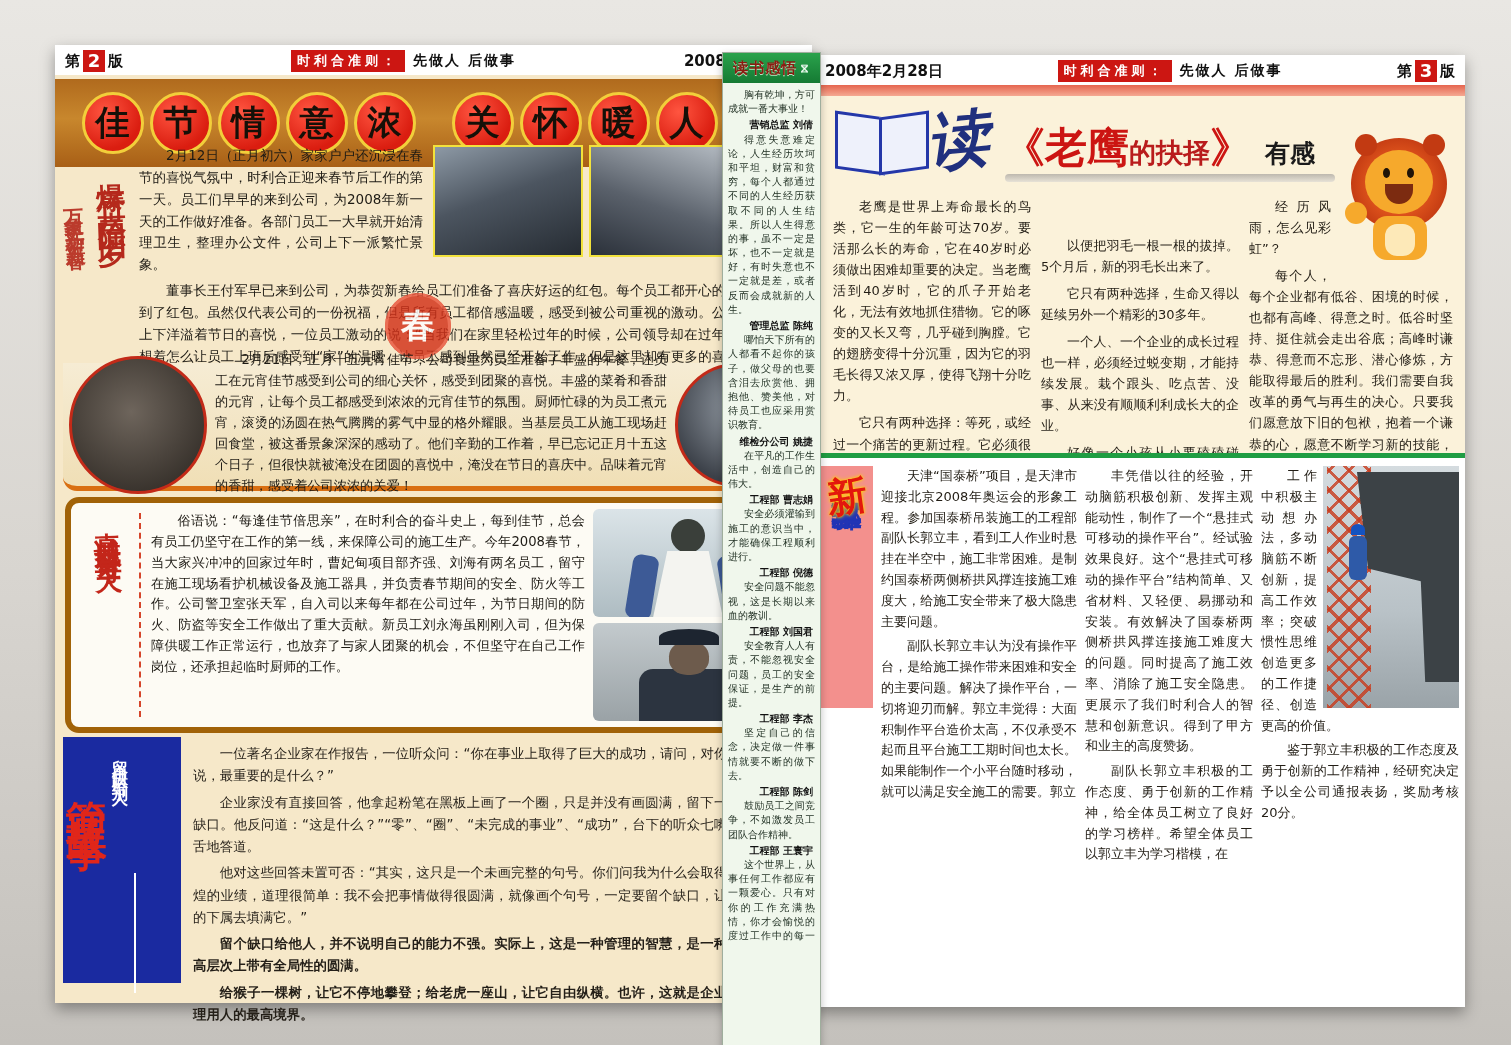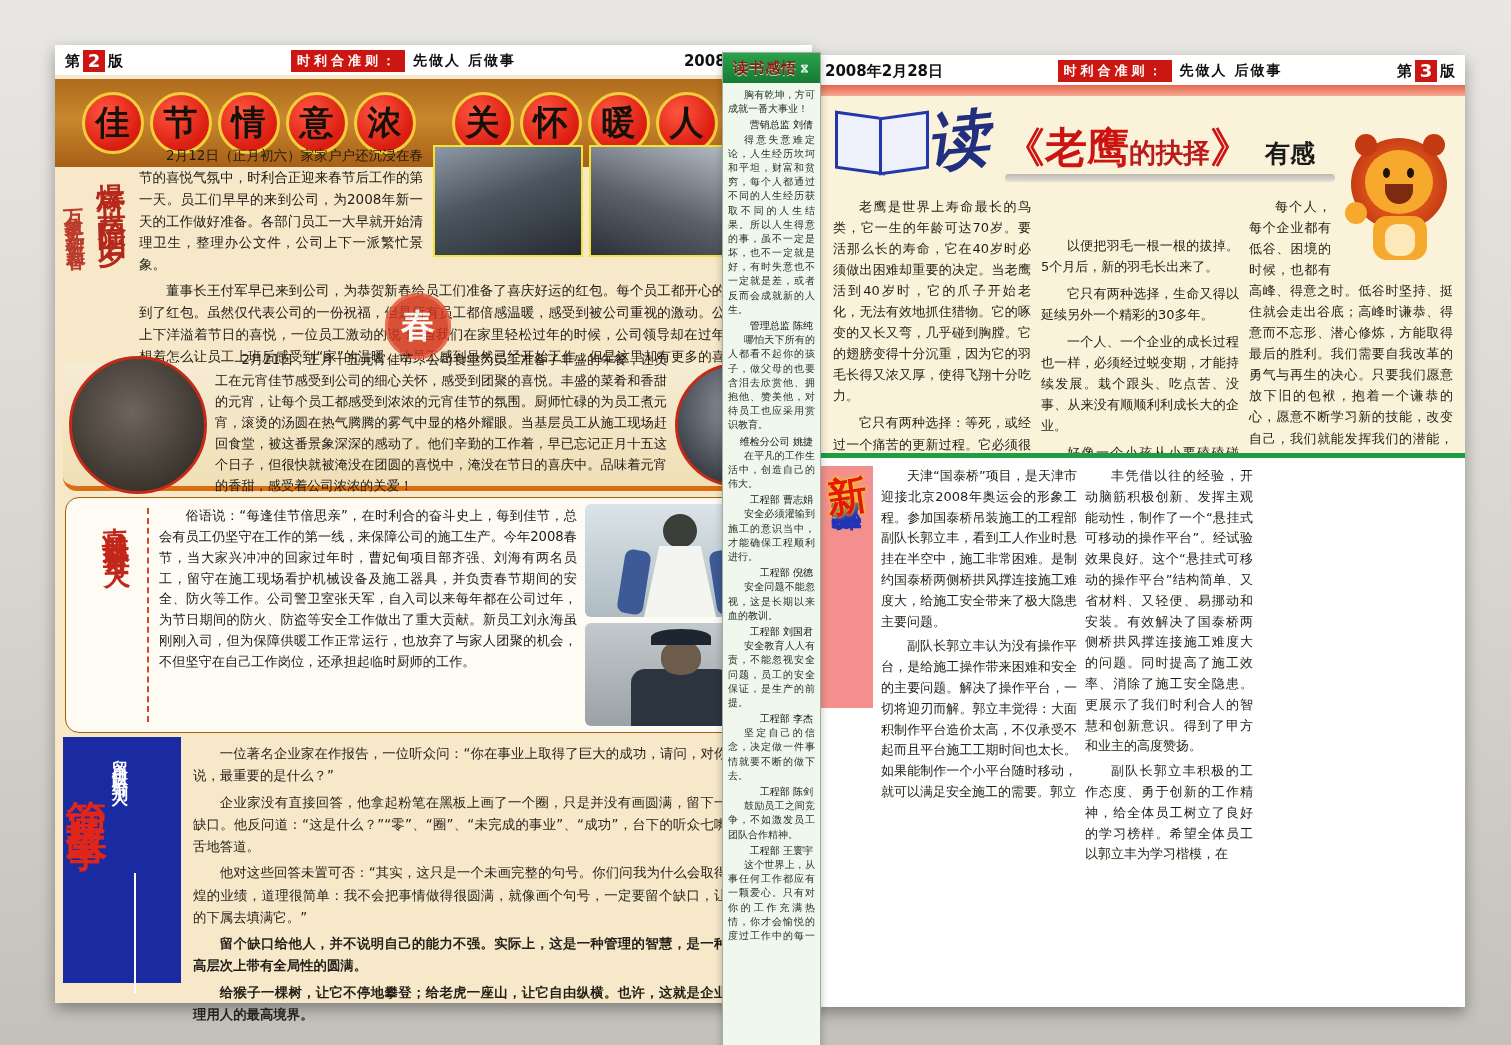--- a/index.html
+++ b/index.html
@@ -56,21 +56,21 @@
 
   .block2{position:absolute;left:8px;top:318px;width:742px;height:128px;display:flex;gap:8px;
     align-items:center;background:linear-gradient(180deg,#f6ecd4,#f0dfb6);
     border-bottom:5px solid #d96f12;border-radius:0 0 14px 14px;box-sizing:border-box;padding:4px 6px;}
   .circ{border-radius:50%;border:3px solid #c32a18;flex:none;}
   .circ-din{width:132px;height:132px;background:radial-gradient(circle at 45% 40%,#6e655c,#39332d 75%);}
   .circ-kit{width:118px;height:118px;background:radial-gradient(circle at 55% 35%,#9aa2ab,#3c4149 75%);}
   .block2 .p{font-size:13.2px;line-height:1.6;color:#1d1a14;}
 
   .service{position:absolute;left:10px;top:452px;width:738px;height:236px;background:#fdfbf4;
-    border:1px solid #a16207;border-radius:14px;box-sizing:border-box;display:flex;padding:6px 25px;gap:8px;}
+    border:6px solid #a16207;border-radius:14px;box-sizing:border-box;display:flex;padding:6px 12px;gap:8px;}
   .svc-title{flex:none;width:46px;position:relative;color:#c3261a;}
   .svc-title .vtext{position:absolute;top:2px;left:6px;font-size:27px;font-weight:bold;
     font-family:"DejaVu Serif",serif;letter-spacing:6px;transform:rotate(-2deg);}
   .svc-div{flex:none;width:0;border-left:2px dashed #d5452a;margin:4px 2px;}
   .svc-text{flex:1;font-size:13.2px;line-height:1.58;color:#1d1a14;padding-top:2px;}
   .svc-photos{flex:none;width:192px;display:flex;flex-direction:column;gap:6px;}
   .ph-apron{position:relative;width:100%;height:118px;background:linear-gradient(180deg,#dbe4e8,#aebcc2);
     border-radius:6px;overflow:hidden;}
   .ph-apron .apr{position:absolute;left:58px;top:42px;width:74px;height:76px;background:#f4f4f0;
     clip-path:polygon(22% 0,78% 0,100% 100%,0 100%);}
@@ -95,21 +95,21 @@
 
   
   .reading{position:absolute;left:722px;top:52px;width:99px;height:1026px;z-index:5;
     background:#f0f7ec;border:1px solid #9fae9d;box-sizing:border-box;box-shadow:0 3px 8px rgba(0,0,0,.25);}
   .reading .rhdr{height:30px;background:linear-gradient(180deg,#2aa24c,#157a33);display:flex;
     align-items:center;justify-content:center;gap:3px;color:#8b1a10;font-weight:900;font-size:15px;
     letter-spacing:1px;text-shadow:0 1px 0 #b8e6c2;}
   .reading .rhdr .hg{color:#fff;font-size:12px;font-weight:normal;}
   .rbody{padding:5px 5px;font-size:10px;line-height:1.42;color:#233326;overflow:hidden;height:860px;box-sizing:border-box;}
   .rbody .q-text{text-indent:1.6em;text-align:justify;margin:0;}
-  .rbody .q-author{font-weight:normal;text-align:right;padding-right:2px;margin:2px 0 0 0;color:#111;}
+  .rbody .q-author{font-weight:bold;text-align:right;padding-right:2px;margin:2px 0 0 0;color:#111;}
 
   
   .band{position:absolute;left:0;top:30px;width:100%;height:11px;
     background:linear-gradient(180deg,#e5654f,#f5a992);}
   .eagle{position:absolute;left:0;top:41px;width:100%;height:357px;background:#fbf2da;}
   .book-ico{position:absolute;left:18px;top:14px;width:96px;height:60px;}
   .book-ico .b1,.book-ico .b2{position:absolute;width:44px;height:52px;border:3px solid #2437a8;background:#eef1fb;}
   .book-ico .b1{left:2px;top:4px;transform:skewY(8deg);}
   .book-ico .b2{left:46px;top:4px;transform:skewY(-8deg);}
   .du-char{position:absolute;left:112px;top:2px;font-size:62px;font-weight:900;color:#20307e;
@@ -327,36 +327,47 @@
             <div class="ear1"></div>
             <div class="ear2"></div>
             <div class="face"></div>
           <div class="eye1"></div>
             <div class="eye2"></div>
             <div class="mouth"></div>
           <div class="body"></div>
             <div class="belly"></div>
             <div class="paw"></div>
         </div>
+        <p class="p">经历风雨，怎么见彩虹”？</p>
         <p class="p">每个人，每个企业都有低谷、困境的时候，也都有高峰、得意之时。低谷时坚持、挺住就会走出谷底；高峰时谦恭、得意而不忘形、潜心修炼，方能取得最后的胜利。我们需要自我改革的勇气与再生的决心。只要我们愿意放下旧的包袱，抱着一个谦恭的心，愿意不断学习新的技能，改变自己，我们就能发挥我们的潜能，创造新的未来。</p>
         <p class="sig">工程部：武艳秋</p>
       </div>
     </div>
 
     <div class="green-line"></div>
 
     <div class="guo">
       <div class="guo-vbox">
         <div class="gch vtext">郭立丰技术革</div>
         <div class="gacc">新</div>
       </div>
       <div class="gcol g1">
         <p class="p">天津“国泰桥”项目，是天津市迎接北京2008年奥运会的形象工程。参加国泰桥吊装施工的工程部副队长郭立丰，看到工人作业时悬挂在半空中，施工非常困难。是制约国泰桥两侧桥拱风撑连接施工难度大，给施工安全带来了极大隐患主要问题。</p>
         <p class="p">副队长郭立丰认为没有操作平台，是给施工操作带来困难和安全的主要问题。解决了操作平台，一切将迎刃而解。郭立丰觉得：大面积制作平台造价太高，不仅承受不起而且平台施工工期时间也太长。如果能制作一个小平台随时移动，就可以满足安全施工的需要。郭立</p>
       </div>
       <div class="gcol g2">
         <p class="p">丰凭借以往的经验，开动脑筋积极创新、发挥主观能动性，制作了一个“悬挂式可移动的操作平台”。经试验效果良好。这个“悬挂式可移动的操作平台”结构简单、又省材料、又轻便、易挪动和安装。有效解决了国泰桥两侧桥拱风撑连接施工难度大的问题。同时提高了施工效率、消除了施工安全隐患。更展示了我们时利合人的智慧和创新意识。得到了甲方和业主的高度赞扬。</p>
         <p class="p">副队长郭立丰积极的工作态度、勇于创新的工作精神，给全体员工树立了良好的学习榜样。希望全体员工以郭立丰为学习楷模，在</p>
       </div>
+      <div class="gcol g3">
+        <div class="ph-scaffold">
+          <div class="truss"></div>
+            <div class="funnel"></div>
+            <div class="worker"></div>
+            <div class="helmet"></div>
+        </div>
+        <p class="p">工作中积极主动想办法，多动脑筋不断创新，提高工作效率；突破惯性思维创造更多的工作捷径、创造更高的价值。</p>
+        <p class="p">鉴于郭立丰积极的工作态度及勇于创新的工作精神，经研究决定予以全公司通报表扬，奖励考核20分。</p>
+      </div>
 
     </div>
   </div>
 </div>
 
 </body></html>

